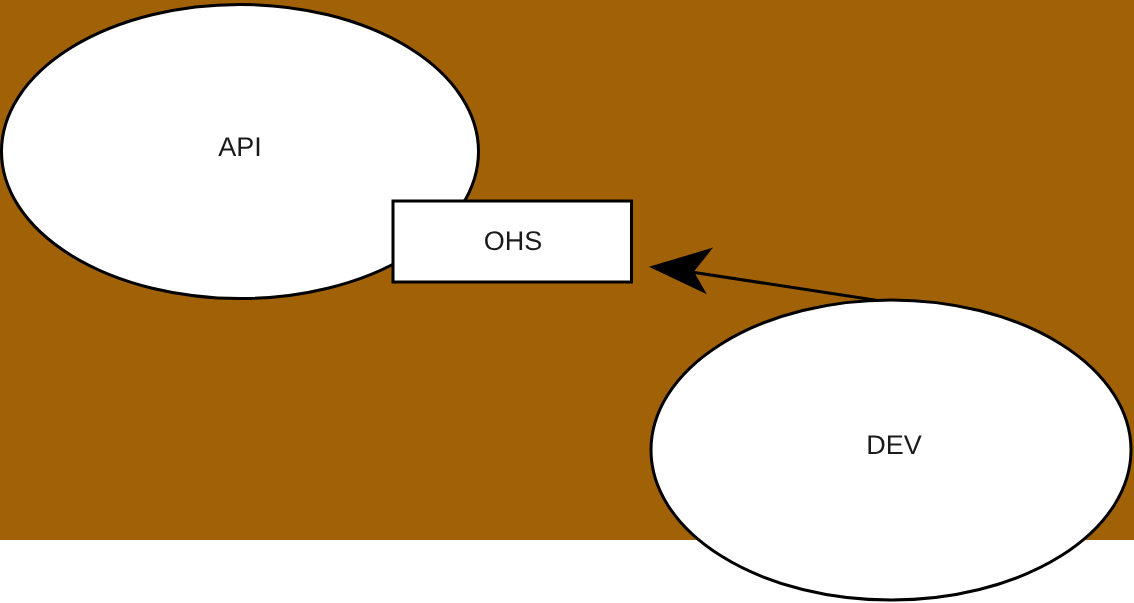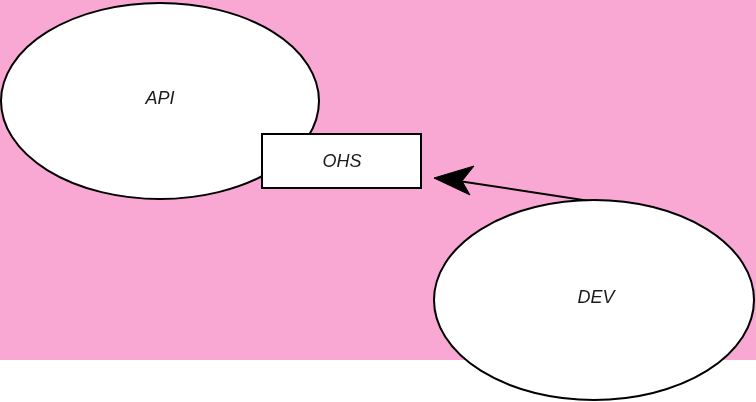--- a/index.html
+++ b/index.html
@@ -11,22 +11,21 @@
   body {
     width: 756px;
     height: 402px;
     overflow: hidden;
     font-family: "Liberation Sans", sans-serif;
   }
   #canvas-wrap {
     position: relative;
     width: 756px;
     height: 360px;
-    background: #f9a8d4;
-    font-style: italic;
+    background: #a16207;
   }
   svg#diagram {
     display: block;
     width: 756px;
     height: 402px;
   }
   .shape-stroke {
     fill: #ffffff;
     stroke: #000000;
     stroke-width: 2;

